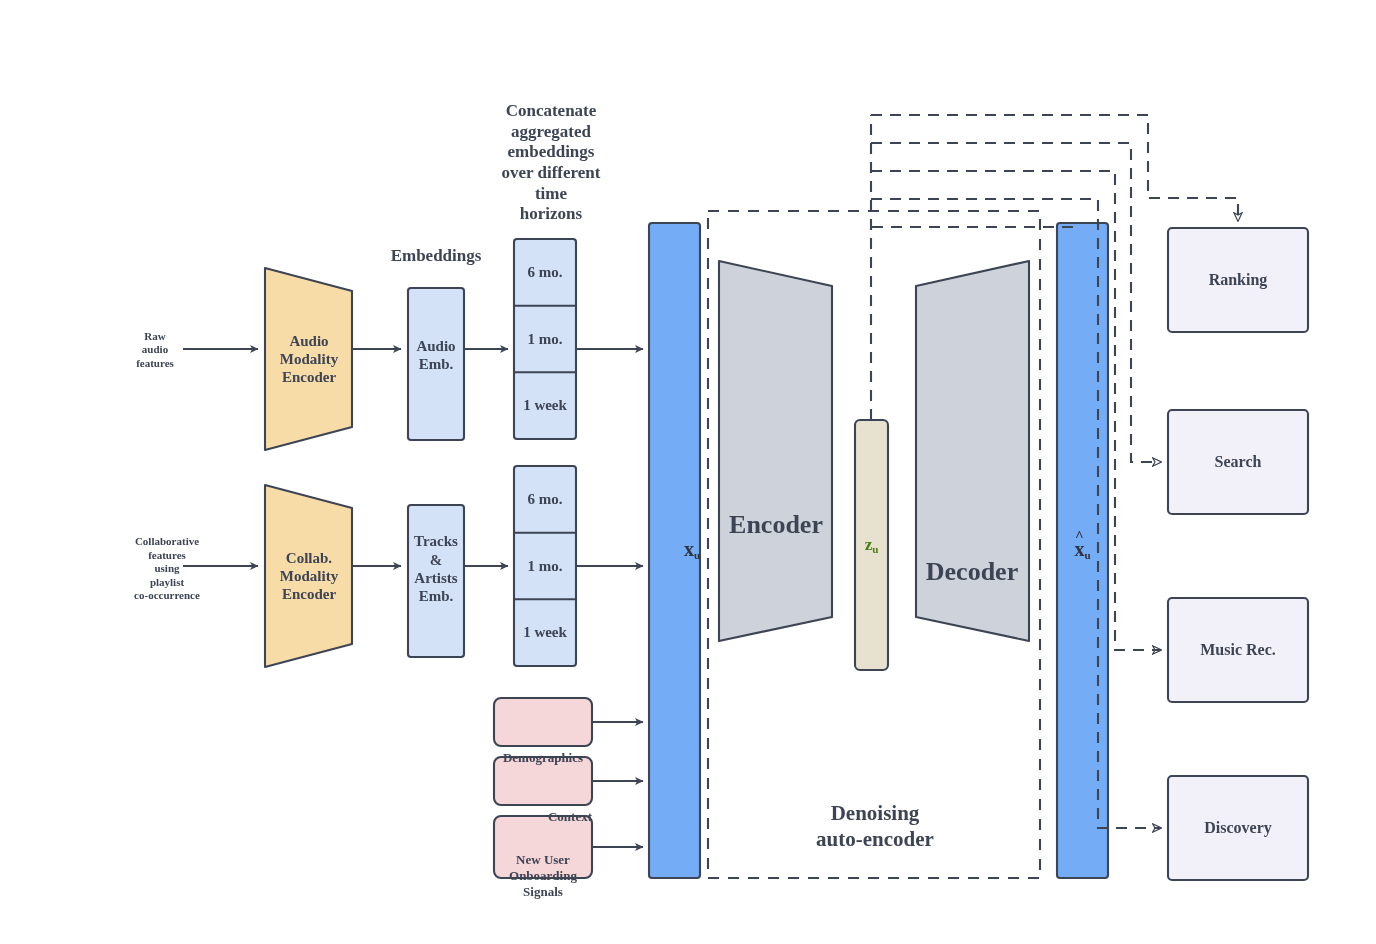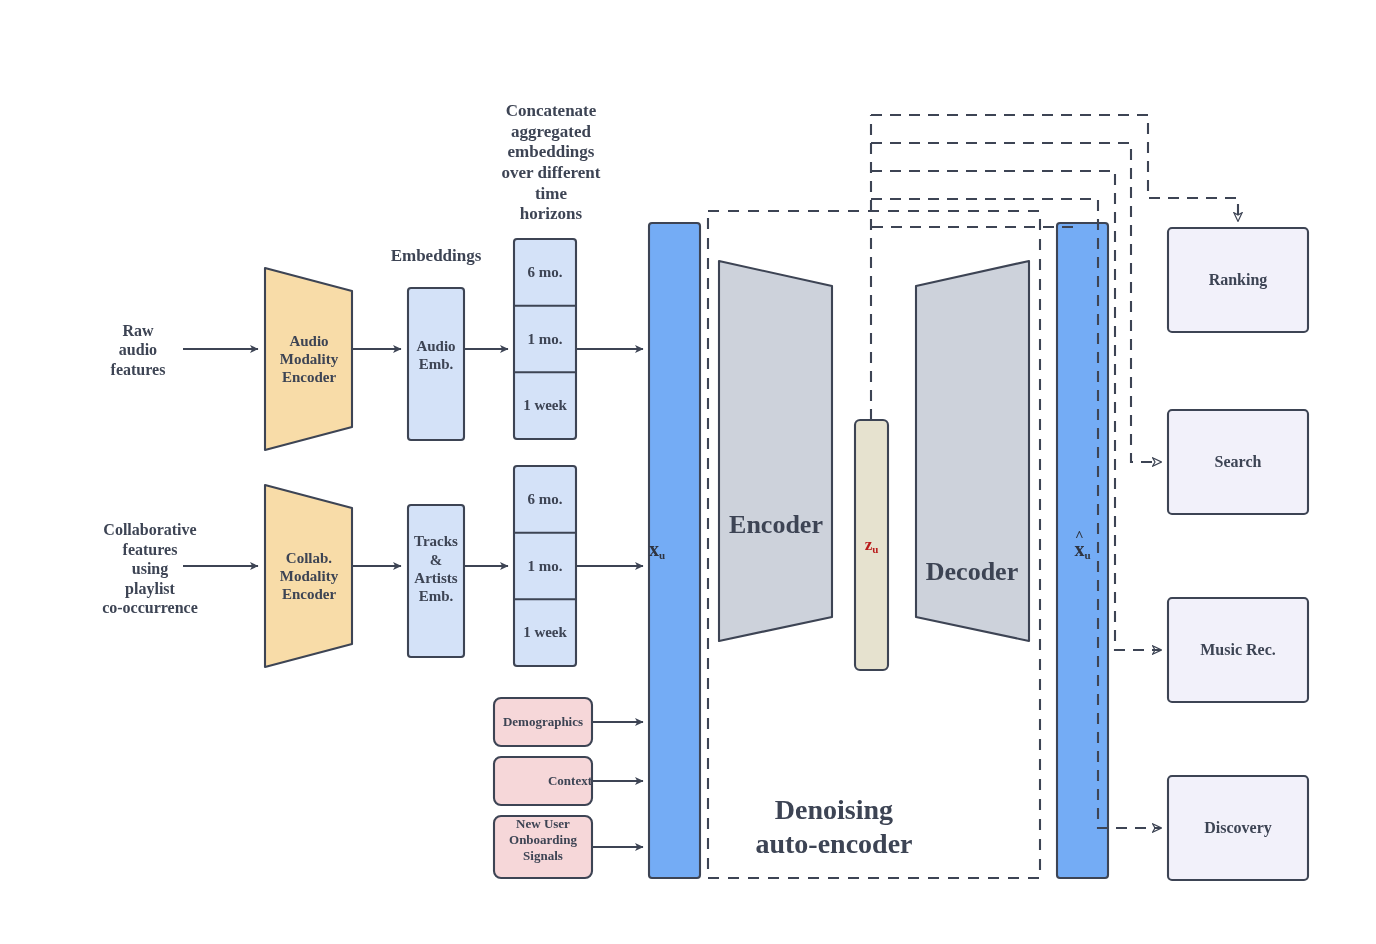--- a/index.html
+++ b/index.html
@@ -2,26 +2,26 @@
 <html><head>
 <meta charset="utf-8">
 <title>Denoising auto-encoder user representation architecture</title>
 <style>
   html,body{margin:0;padding:0;background:#ffffff;}
   body{width:1376px;height:944px;font-family:"Liberation Serif",serif;color:#3d4454;overflow:hidden;}
   #stage{position:relative;width:1376px;height:944px;}
   svg.layer{position:absolute;left:0;top:0;width:1376px;height:944px;overflow:visible;}
   .lbl{position:absolute;text-align:center;font-weight:bold;color:#3d4454;line-height:1.22;
        display:flex;align-items:center;justify-content:center;}
-  .ftext{font-size:16px;}
+  .ftext{font-size:11px;margin-left:17px;}
   .caption{font-size:17px;}
   .bigword{font-size:26px;}
   .smallcell{font-size:15px;}
   .embword{font-size:15px;}
-  .pinkword{font-size:13px;}
+  .pinkword{font-size:13px;margin-top:36px;}
   .outword{font-size:16px;}
   .sub{font-size:11px;vertical-align:-0.28em;letter-spacing:0;}
   .hatwrap{position:relative;display:inline-block;}
 </style>
 </head>
 <body>
 
 <div id="stage">
 
   <svg class="layer" viewBox="0 0 1376 944">
@@ -122,37 +122,37 @@
 
   <div class="lbl smallcell" style="left:514px;top:466px;width:62px;height:67px;">6 mo.</div>
   <div class="lbl smallcell" style="left:514px;top:533px;width:62px;height:67px;">1 mo.</div>
   <div class="lbl smallcell" style="left:514px;top:599px;width:62px;height:67px;">1 week</div>
 
   <div class="lbl pinkword" style="left:494px;top:698px;width:98px;height:48px;">Demographics</div>
   <div class="lbl pinkword" style="left:494px;top:757px;width:98px;height:48px;padding-left:27px;">Context</div>
   <div class="lbl pinkword" style="left:494px;top:816px;width:98px;height:48px;">New User<br>Onboarding<br>Signals</div>
 
   <div style="position:absolute;left:649px;top:505px;width:51px;height:90px;display:flex;
-              align-items:center;justify-content:flex-start;">
+              align-items:center;justify-content:flex-end;">
     <span style="font-size:20px;font-weight:bold;color:#2f3440;">
       <span>x</span><span class="sub">u</span>
     </span>
   </div>
 
   <div class="lbl bigword" style="left:720px;top:505px;width:112px;height:40px;">Encoder</div>
   <div class="lbl bigword" style="left:916px;top:505px;width:112px;height:40px;margin-top:47px;">Decoder</div>
 
   <div style="position:absolute;left:855px;top:520px;width:33px;height:50px;display:flex;
               align-items:center;justify-content:center;">
-    <span style="font-size:17px;font-weight:bold;color:#b91c1c;">
+    <span style="font-size:17px;font-weight:bold;color:#4d7c0f;">
       <span>z</span><span class="sub">u</span>
     </span>
   </div>
 
-  <div class="lbl bigword" style="left:749px;top:796px;width:170px;height:62px;font-size:28px;">Denoising<br>auto-encoder</div>
+  <div class="lbl bigword" style="left:790px;top:796px;width:170px;height:62px;font-size:21px;">Denoising<br>auto-encoder</div>
 
   <div style="position:absolute;left:1057px;top:505px;width:51px;height:90px;display:flex;
               align-items:center;justify-content:center;">
     <span style="font-size:20px;font-weight:bold;color:#2f3440;position:relative;">
       <span class="hatwrap">
         <span>x</span>
         <span style="position:absolute;left:50%;top:-0.62em;transform:translateX(-50%);
                      font-size:15px;line-height:1;">^</span>
       </span><span class="sub">u</span>
     </span>

